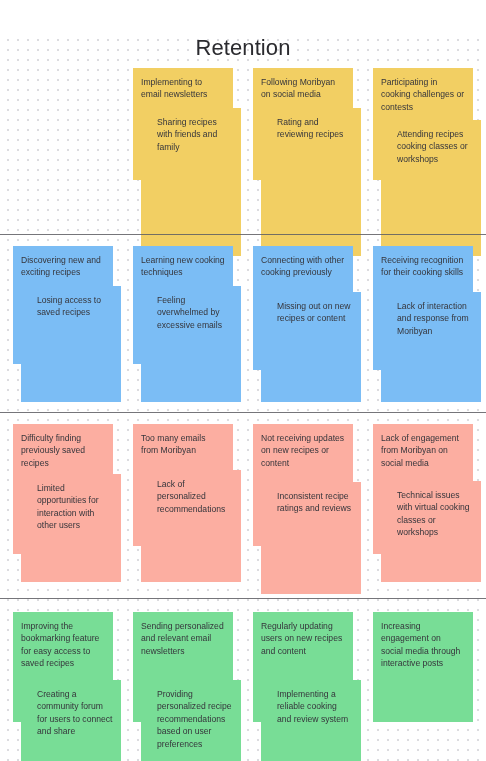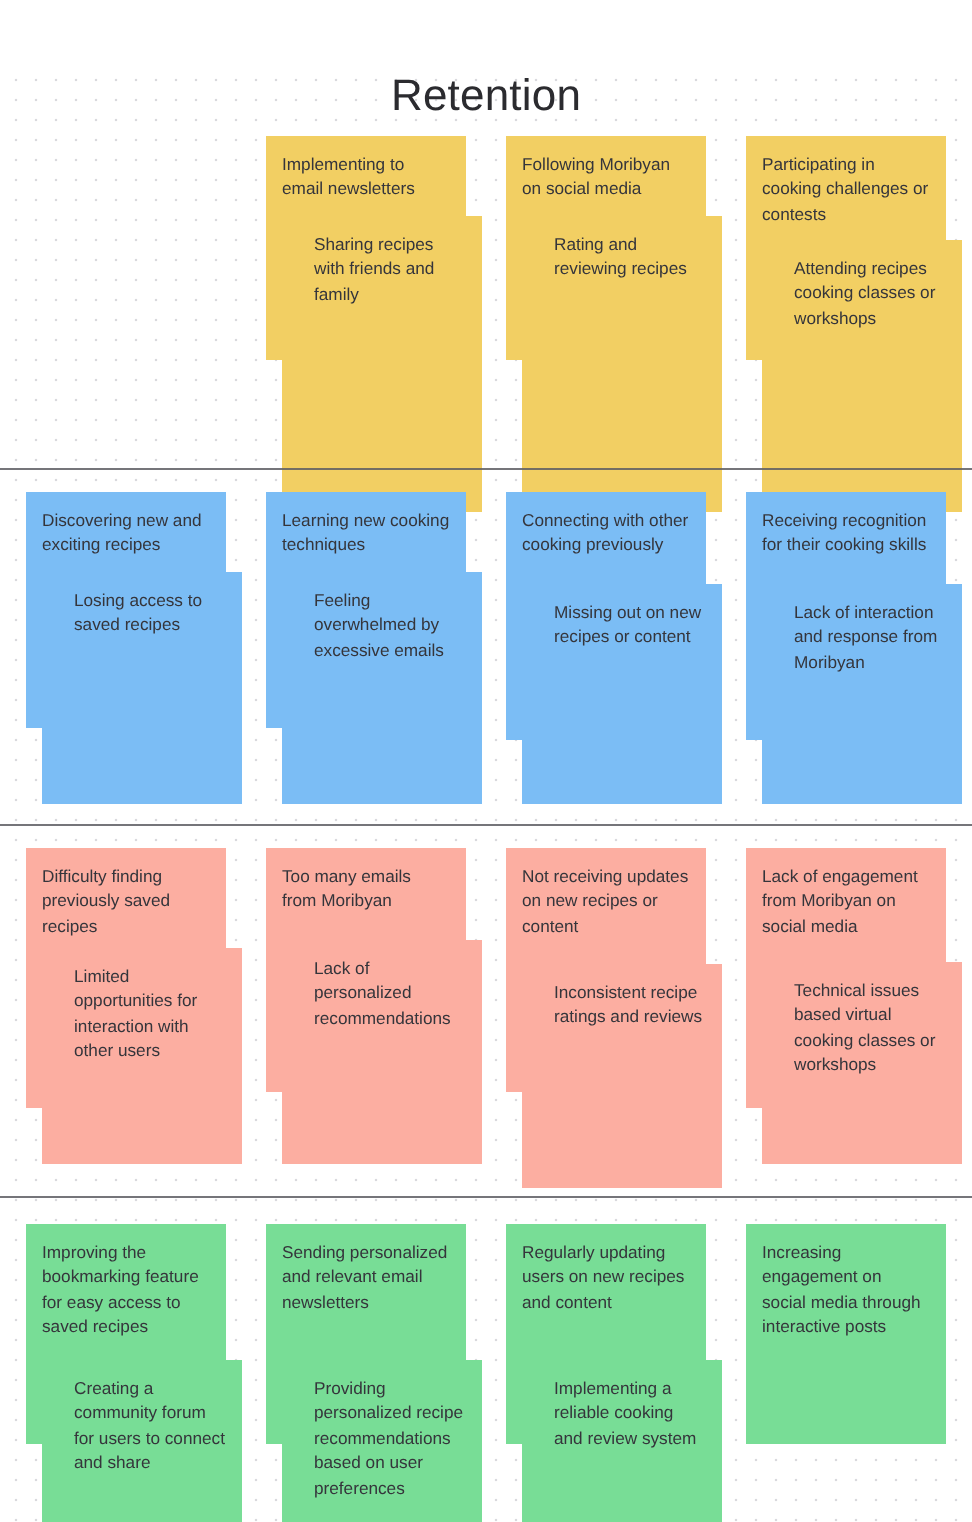--- a/index.html
+++ b/index.html
@@ -210,21 +210,21 @@
       <div class="card card-front" style="top:58px; height:112px;">
         <span class="card-text">Inconsistent recipe ratings and reviews</span>
       </div>
     </div>
 
     <div class="cell" style="left:373px;">
       <div class="card card-back" style="height:130px;">
         <span class="card-text">Lack of engagement from Moribyan on social media</span>
       </div>
       <div class="card card-front" style="top:57px; height:101px;">
-        <span class="card-text">Technical issues based virtual cooking classes or workshops</span>
+        <span class="card-text">Technical issues with virtual cooking classes or workshops</span>
       </div>
     </div>
   </div>
 
   <div class="row-sep" style="top:566px;"></div>
 
   <div class="row row-green" style="top:580px; height:178px;border-radius:16px;">
 
     <div class="cell" style="left:13px;">
       <div class="card card-back" style="height:110px;">

